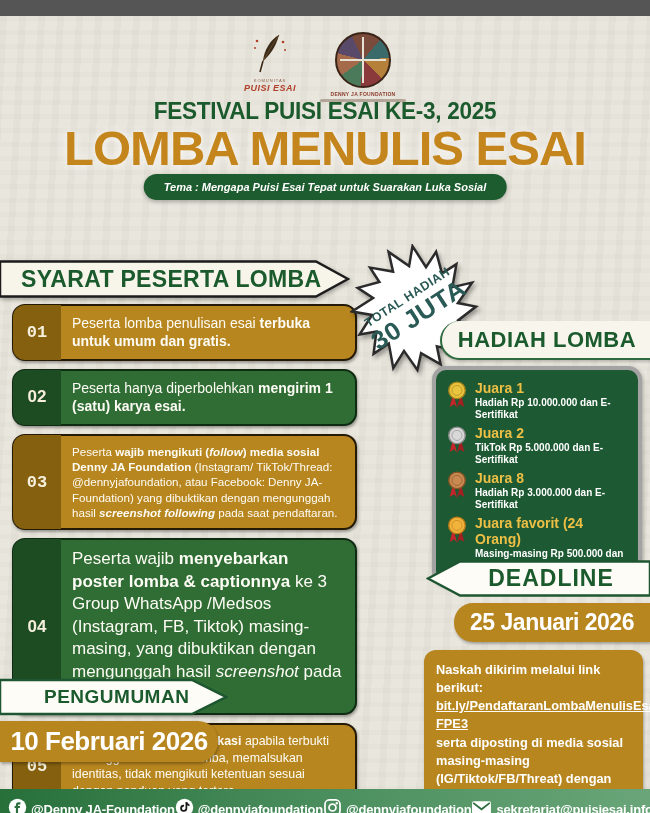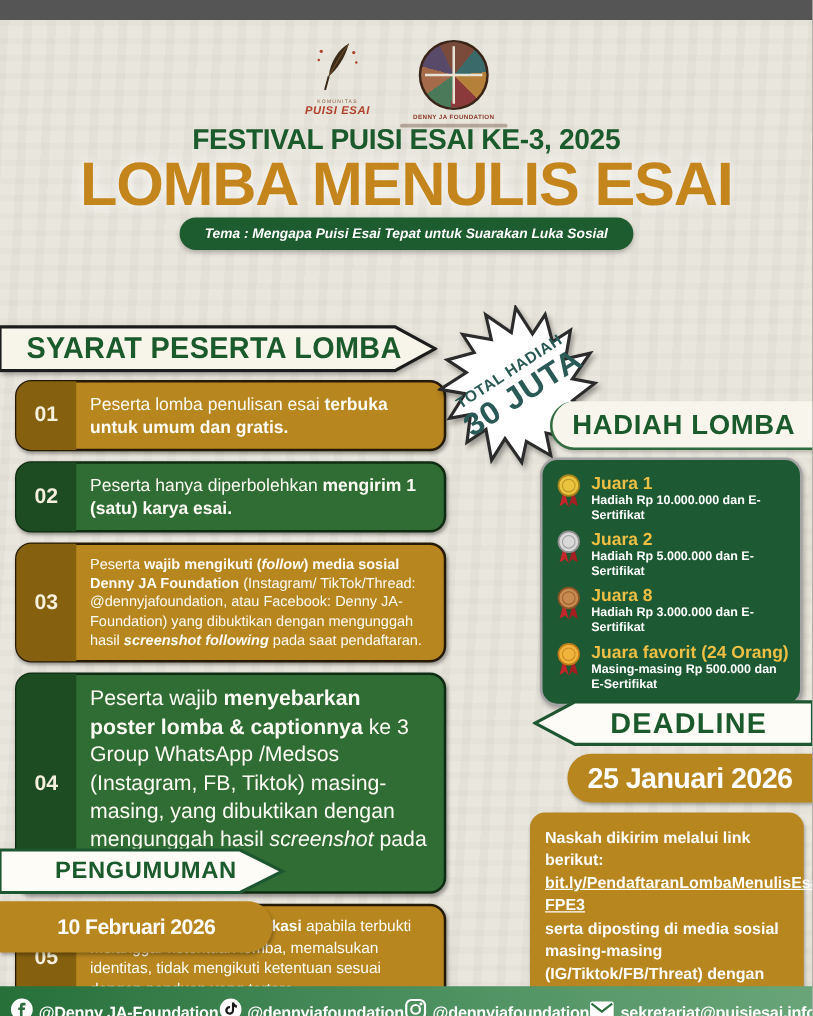--- a/index.html
+++ b/index.html
@@ -62,51 +62,51 @@
     display:flex;align-items:center;justify-content:center;box-shadow:1px 2px 3px rgba(0,0,0,.2);}
   .hadiah-banner span{font-size:22px;font-weight:bold;color:var(--green-dark);letter-spacing:.5px;}
 
   
   .card-list{position:absolute;top:288px;left:12px;width:345px;display:flex;flex-direction:column;gap:8px;}
   .card{position:relative;border-radius:13px;padding:8px 10px 8px 58px;color:#fdfcf5;box-shadow:1px 2px 3px rgba(0,0,0,.35);}
   .card.gold{background:var(--gold);border:2px solid #241a06;}
   .card.green{background:var(--green-card);border:2px solid #0f2c12;}
   .card-num{position:absolute;left:-1px;top:-1px;bottom:-1px;width:48px;border-radius:12px 0 0 12px;
     display:flex;align-items:center;justify-content:center;font-weight:bold;font-size:17px;color:#f5efdc;}
-  .card.gold .card-num{background:var(--gold-deep);}
+  .card.gold .card-num{background:var(--gold-deep);font-family:Liberation Mono, monospace;}
   .card.green .card-num{background:var(--green-card-deep);}
   .card-text{line-height:1.32;}
   .card:nth-child(1) .card-text,.card:nth-child(2) .card-text{font-size:14px;}
   .card:nth-child(3) .card-text{font-size:11.6px;}
   .card:nth-child(4) .card-text{font-size:17px;}
   .card:nth-child(5) .card-text{font-size:12.4px;}
   .card-text .b{font-weight:bold;}
   .card-text .i{font-style:italic;}
 
   
   .starburst{top:228px;left:350px;width:130px;height:130px;}
   .starburst svg{position:absolute;inset:0;filter:drop-shadow(2px 3px 2px rgba(0,0,0,.35));}
   .star-label{position:absolute;inset:0;display:flex;flex-direction:column;align-items:center;justify-content:center;
     transform:rotate(-33deg);color:var(--badge-text);text-align:center;}
   .star-line1{font-size:12.5px;font-weight:bold;letter-spacing:.5px;}
   .star-line2{font-size:25px;font-weight:bold;letter-spacing:.5px;margin-top:-1px;transform:scaleX(1.05);}
 
   
-  .prize-panel{top:350px;left:432px;width:210px;background:var(--panel-green);border:2px solid #a3a3a3;
+  .prize-panel{top:350px;left:432px;width:210px;background:var(--panel-green);border:4px solid #a3a3a3;
     border-radius:14px;padding:10px 6px 9px 10px;box-sizing:border-box;display:flex;flex-direction:column;gap:4px;
     box-shadow:1px 2px 4px rgba(0,0,0,.3);}
   .prize{display:flex;gap:7px;align-items:flex-start;}
   .prize svg{flex:0 0 auto;margin-top:1px;}
   .prize-title{font-size:14px;font-weight:bold;color:var(--prize-gold);line-height:1.15;}
   .prize-desc{font-size:10px;font-weight:bold;color:#fff;margin-top:1px;line-height:1.2;}
 
   
   .date-bar{position:absolute;background:var(--gold);color:#fff;font-weight:bold;display:flex;align-items:center;
     box-shadow:1px 2px 3px rgba(0,0,0,.3);}
-  .pengumuman-date{top:705px;left:0;width:218px;height:41px;border-radius:0 20px 20px 0;font-size:17px;
+  .pengumuman-date{top:705px;left:0;width:218px;height:41px;border-radius:0 20px 20px 0;font-size:26px;
     justify-content:center;letter-spacing:-.5px;}
   .deadline-date{top:587px;left:454px;width:196px;height:39px;border-radius:19px 0 0 19px;font-size:23px;
     justify-content:center;letter-spacing:-.5px;}
   .info-box{top:634px;left:424px;width:219px;background:var(--gold);border-radius:12px;padding:11px 12px;
     box-sizing:border-box;color:#fff;font-size:12.8px;font-weight:bold;line-height:1.42;box-shadow:1px 2px 3px rgba(0,0,0,.3);}
   .info-box .link{text-decoration:underline;display:inline;}
 
   
   .footer{position:absolute;left:0;right:0;bottom:0;height:40px;
     background:linear-gradient(90deg,var(--footer-g1),#4e9161 55%,var(--footer-g2));
@@ -203,21 +203,21 @@
       </div>
       <div class="prize">
         <svg width="22" height="28" viewBox="0 0 24 30">
           <polygon points="8,13 4,28 9,25 12,29" fill="#c3262a"></polygon>
           <polygon points="16,13 20,28 15,25 12,29" fill="#a31f22"></polygon>
           <circle cx="12" cy="10" r="9" fill="#d8d8d8" stroke="#8f8f8f" stroke-width="1.5"></circle>
           <circle cx="12" cy="10" r="5.5" fill="none" stroke="#8f8f8f" stroke-width="1" opacity=".7"></circle>
         </svg>
         <div>
           <div class="prize-title">Juara 2</div>
-          <div class="prize-desc">Hadiah Rp 5.000.000 dan E-Sertifikat</div>
+          <div class="prize-desc">TikTok Rp 5.000.000 dan E-Sertifikat</div>
         </div>
       </div>
       <div class="prize">
         <svg width="22" height="28" viewBox="0 0 24 30">
           <polygon points="8,13 4,28 9,25 12,29" fill="#c3262a"></polygon>
           <polygon points="16,13 20,28 15,25 12,29" fill="#a31f22"></polygon>
           <circle cx="12" cy="10" r="9" fill="#c98a52" stroke="#8a5526" stroke-width="1.5"></circle>
           <circle cx="12" cy="10" r="5.5" fill="none" stroke="#8a5526" stroke-width="1" opacity=".7"></circle>
         </svg>
         <div>

